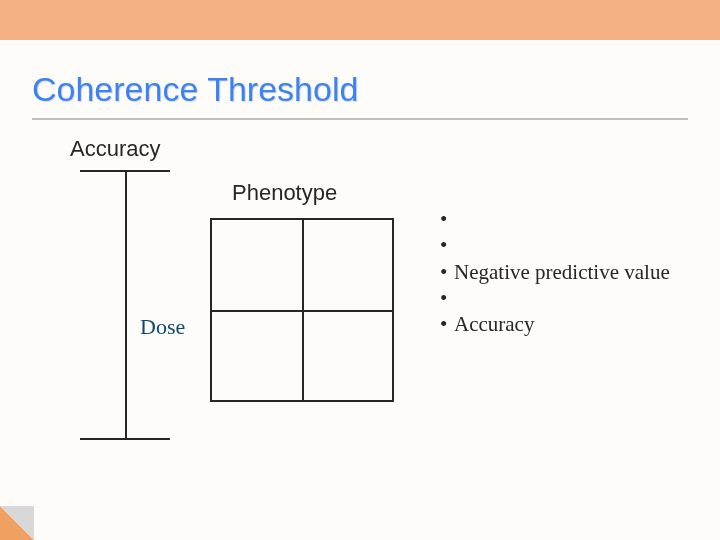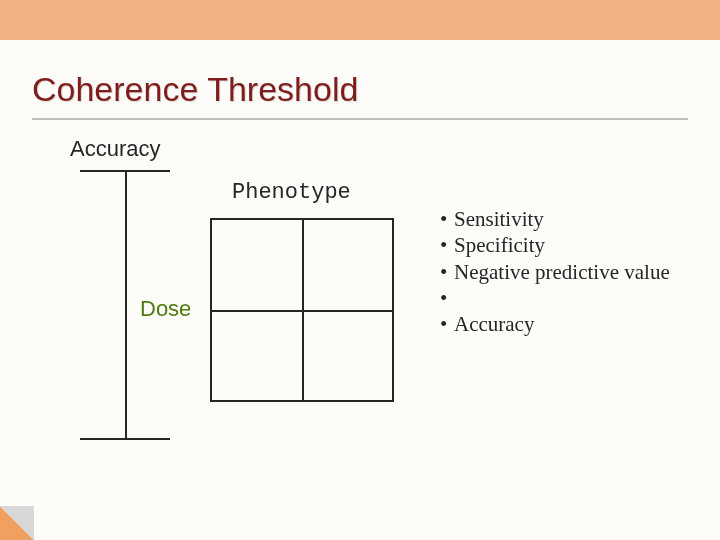--- a/index.html
+++ b/index.html
@@ -10,44 +10,44 @@
     position:relative;
     overflow:hidden;
   }
   .top-bar{
     position:absolute;left:0;top:0;width:720px;height:40px;
     background:#f4b183;
   }
   .title{
     position:absolute;left:32px;top:70px;
     font-family:Verdana,Geneva,sans-serif;
-    font-size:34px;color:#7f1d1d;
+    font-size:34px;color:#3b82f6;
     text-shadow:1px 1px 1px rgba(0,0,0,.15);
   }
   .title-underline{
     position:absolute;left:32px;top:118px;width:656px;height:2px;
     background:#bfbfbf;
   }
   .accuracy{
     position:absolute;left:70px;top:136px;
     font-family:Verdana,Geneva,sans-serif;font-size:22px;color:#262626;
   }
   .bracket{
     position:absolute;border-color:#262626;border-style:solid;
   }
   .bracket.top{left:80px;top:170px;width:90px;height:0;border-width:2px 0 0 0;}
   .bracket.bottom{left:80px;top:438px;width:90px;height:0;border-width:2px 0 0 0;}
   .bracket.vert{left:125px;top:170px;width:0;height:268px;border-width:0 0 0 2px;}
   .phenotype{
     position:absolute;left:232px;top:180px;
-    font-family:Liberation Mono, monospace;font-size:22px;color:#262626;
+    font-family:Liberation Sans, sans-serif;font-size:22px;color:#262626;
   }
   .dose{
-    position:absolute;left:140px;top:296px;
-    font-family:Liberation Sans, sans-serif;font-size:22px;color:#4d7c0f;
+    position:absolute;left:140px;top:314px;
+    font-family:Liberation Serif, serif;font-size:22px;color:#0c4a6e;
   }
   .grid{
     position:absolute;left:210px;top:218px;
     width:180px;height:180px;
     border:2px solid #262626;
   }
   .grid .v{position:absolute;left:50%;top:0;width:0;height:100%;border-left:2px solid #262626;}
   .grid .h{position:absolute;top:50%;left:0;height:0;width:100%;border-top:2px solid #262626;}
   .bullets{
     position:absolute;left:440px;top:206px;width:260px;
@@ -89,25 +89,23 @@
 <div class="dose">Dose</div>
 
 <div class="grid">
   <div class="v"></div>
   <div class="h"></div>
 </div>
 
 <div class="bullets">
   <div class="row">
     <span class="dot">•</span>
-    <span>Sensitivity</span>
   </div>
   <div class="row">
     <span class="dot">•</span>
-    <span>Specificity</span>
   </div>
   <div class="row">
     <span class="dot">•</span>
     <span>Negative predictive value</span>
   </div>
   <div class="row">
     <span class="dot">•</span>
   </div>
   <div class="row">
     <span class="dot">•</span>

